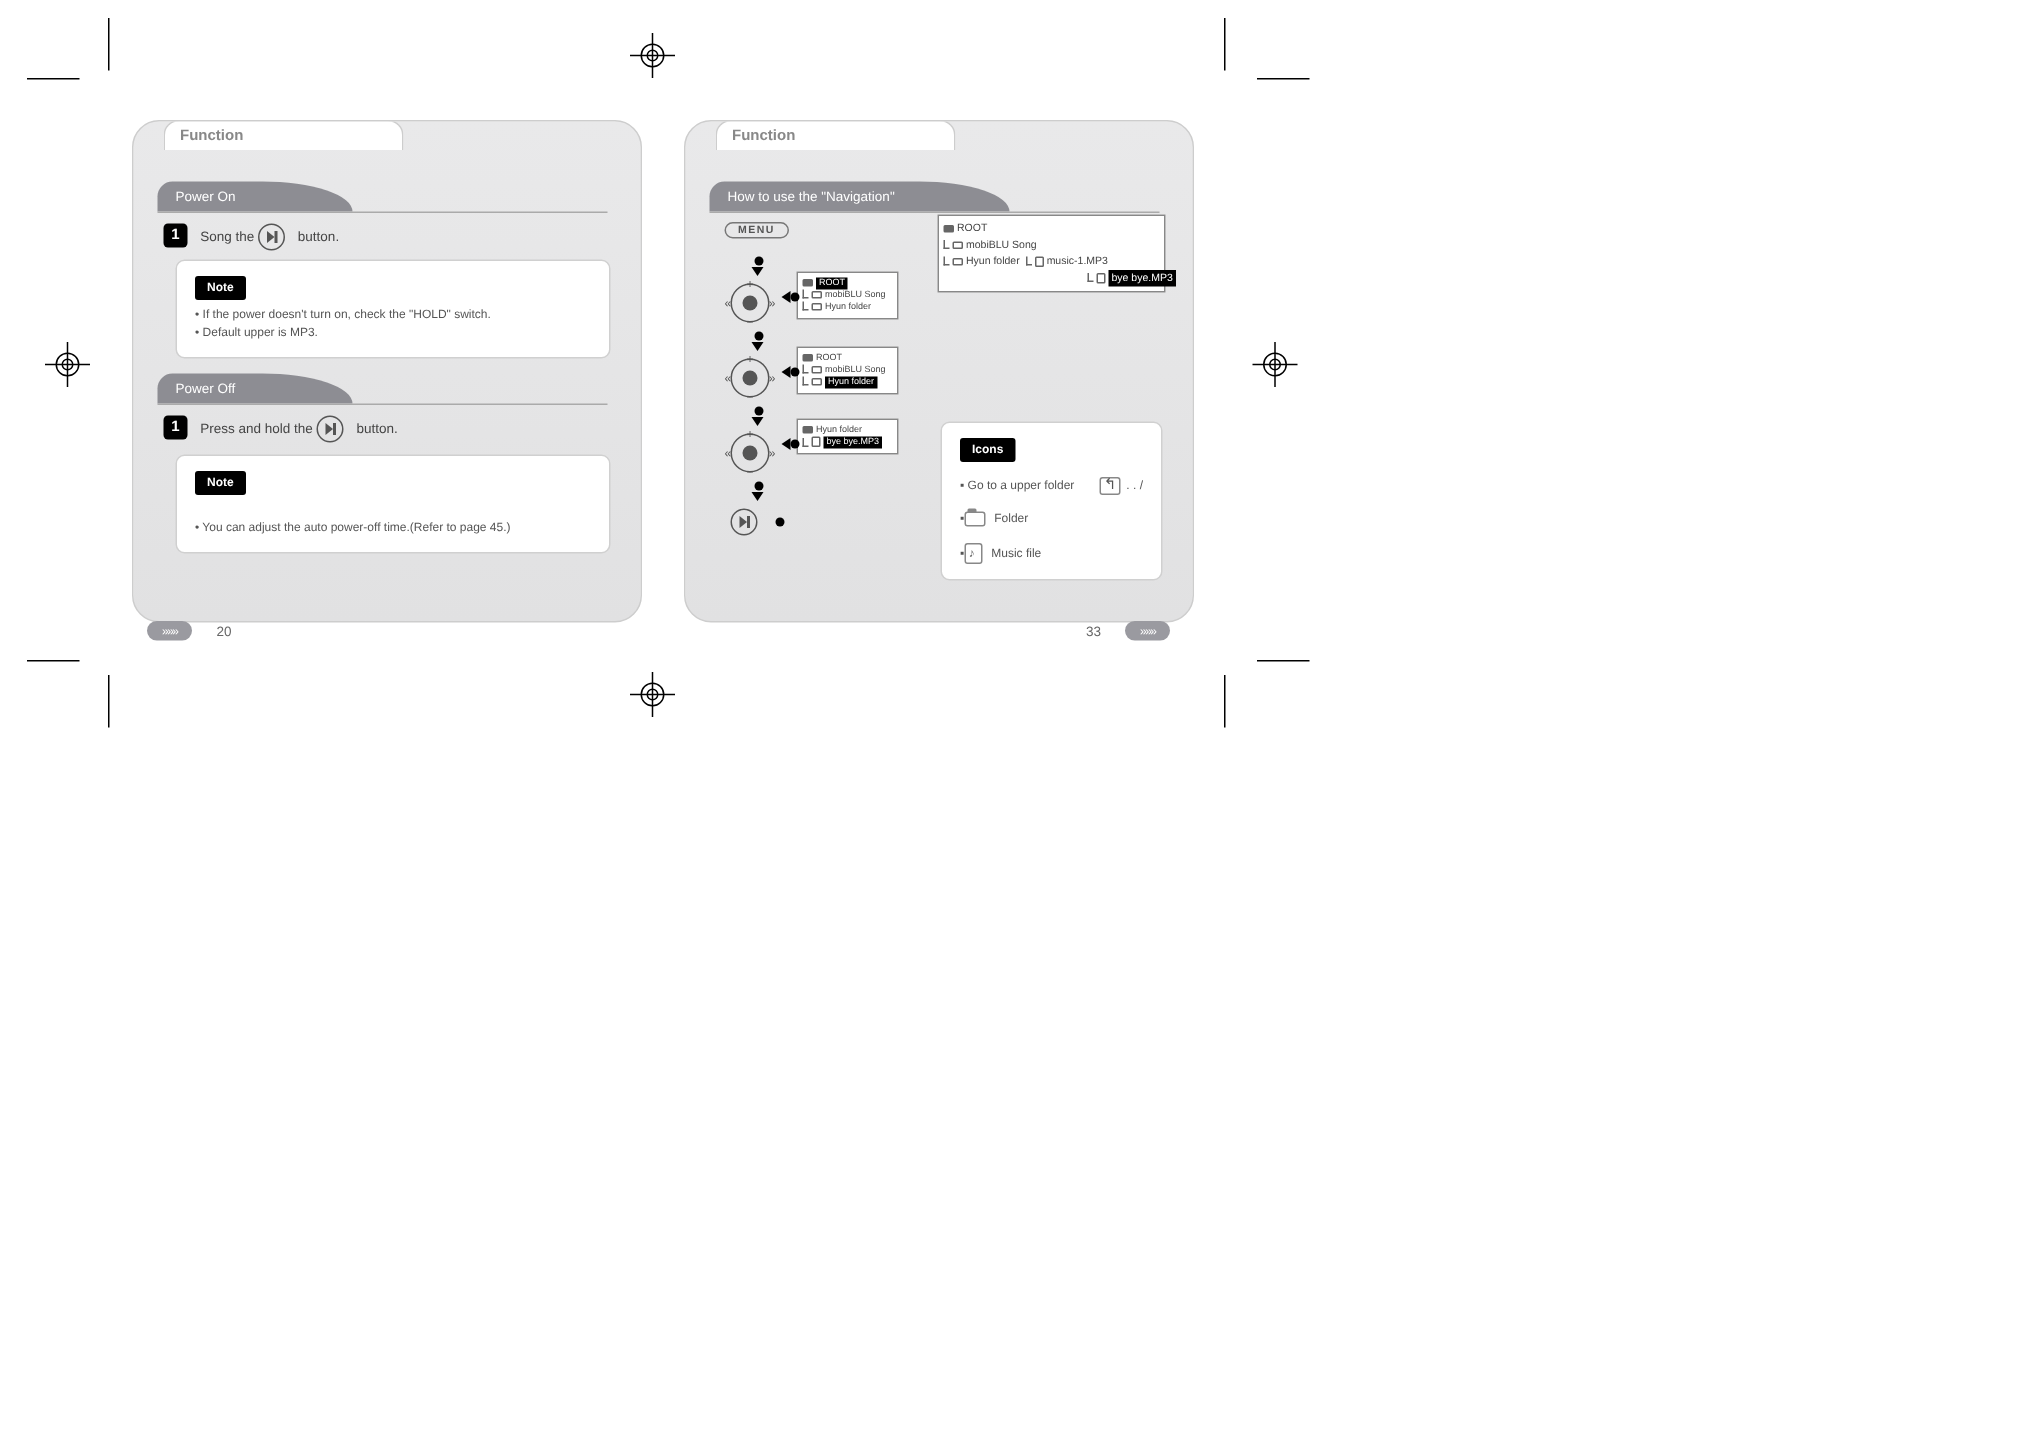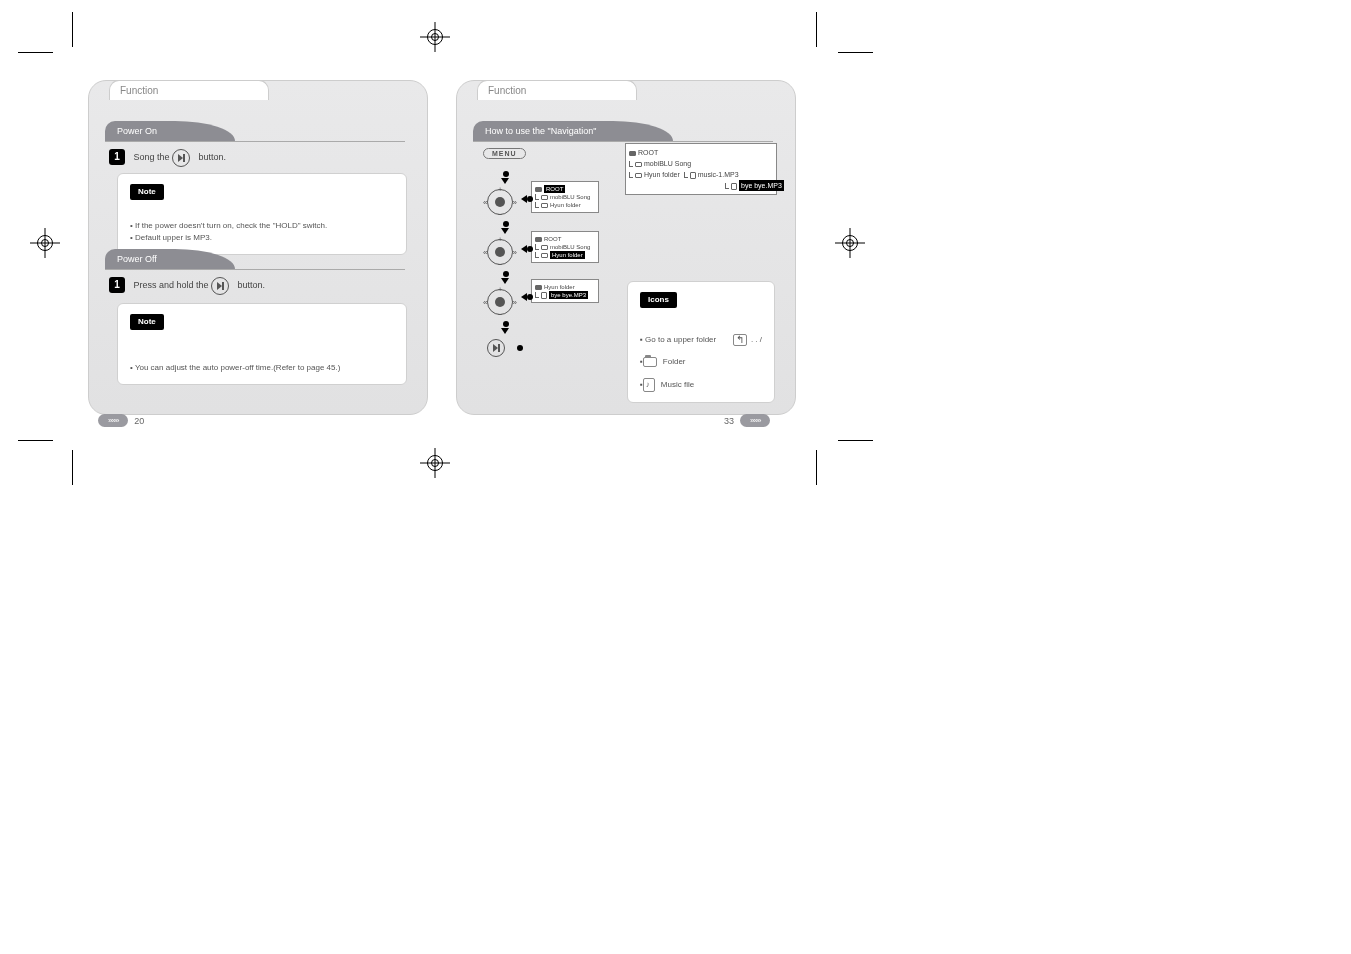--- a/index.html
+++ b/index.html
@@ -8,38 +8,38 @@
   .crop-h{position:absolute;height:1px;background:#000;width:35px}
   .crop-v{position:absolute;width:1px;background:#000;height:35px}
   
   .reg{position:absolute;width:30px;height:30px}
   .reg::before{content:"";position:absolute;left:50%;top:0;transform:translateX(-50%);width:1px;height:100%;background:#000}
   .reg::after{content:"";position:absolute;top:50%;left:0;transform:translateY(-50%);height:1px;width:100%;background:#000}
   .reg .c{position:absolute;left:50%;top:50%;transform:translate(-50%,-50%);width:16px;height:16px;border:1px solid #000;border-radius:50%}
   .reg .c2{position:absolute;left:50%;top:50%;transform:translate(-50%,-50%);width:8px;height:8px;border:1px solid #000;border-radius:50%}
   
   .card{position:absolute;width:340px;height:335px;border-radius:18px;background:linear-gradient(to bottom,#e9e9ea 0,#e1e1e2 100%);border:1px solid #cdcdcd;overflow:hidden}
-  .tab{position:absolute;top:-1px;left:20px;width:160px;height:20px;background:#fff;border-top:1px solid #cdcdcd;border-left:1px solid #cdcdcd;border-right:1px solid #cdcdcd;border-radius:10px 10px 0 0;display:flex;align-items:center;padding-left:10px;font-size:10px;font-weight:normal;color:#888}
-  
-  .pnum{position:absolute;display:flex;align-items:center;gap:2px}
+  .tab{position:absolute;top:-1px;left:20px;width:160px;height:20px;background:#fff;border-top:1px solid #cdcdcd;border-left:1px solid #cdcdcd;border-right:1px solid #cdcdcd;border-radius:10px 10px 0 0;display:flex;align-items:center;padding-left:10px;font-size:10px;font-weight:bold;color:#888}
+  
+  .pnum{position:absolute;display:flex;align-items:center;gap:12px}
   .pnum .pill{background:#9a9aa0;color:#fff;font-size:8px;padding:2px 10px;border-radius:8px;display:flex;align-items:center}
   .pnum .pill::before{content:"»»»";letter-spacing:-1px}
   .pnum .n{font-size:9px;color:#666;margin:0 4px}
   
   .banner{position:absolute;left:16px;width:130px;height:20px;background:#8d8d93;border-top-left-radius:10px;border-top-right-radius:60px 20px;display:flex;align-items:center;padding-left:12px;font-size:9px;font-weight:normal;color:#fff}
   .banline{position:absolute;height:1px;background:#aaa;width:300px;left:16px}
   
   .play{display:inline-block;width:18px;height:18px;border:1.5px solid #555;border-radius:50%;position:relative;vertical-align:middle;margin-right:6px}
   .play::before{content:"";position:absolute;left:5px;top:4px;border-left:5px solid #555;border-top:4px solid transparent;border-bottom:4px solid transparent}
   .play::after{content:"";position:absolute;left:10px;top:4px;width:2px;height:8px;background:#555}
   .menu-pill{display:inline-block;border:1.5px solid #777;border-radius:8px;padding:1px 8px;font-size:7px;font-weight:bold;color:#555;letter-spacing:1px}
   .step-text{font-size:9px;color:#444;line-height:13px}
   .step-num{display:inline-block;width:16px;height:16px;background:#000;color:#fff;border-radius:3px;text-align:center;line-height:16px;font-size:10px;font-weight:bold;margin-right:6px;vertical-align:top}
   .notebox{position:absolute;left:28px;right:20px;background:#fff;border:1px solid #d0d0d0;border-radius:6px;padding:10px 12px;font-size:8px;color:#555;line-height:12px}
-  .note-lbl{display:inline-block;background:#000;color:#fff;font-size:8px;font-weight:bold;padding:2px 8px;border-radius:2px;margin-bottom:20px}
+  .note-lbl{display:inline-block;background:#000;color:#fff;font-size:8px;font-weight:bold;padding:2px 8px;border-radius:2px;margin-bottom:4px}
   .bullet::before{content:"• ";}
   
   .pad{display:block;width:30px;height:30px;position:relative;margin:4px auto}
   .pad .ring{position:absolute;inset:2px;border:1px solid #555;border-radius:50%}
   .pad .ctr{position:absolute;left:50%;top:50%;transform:translate(-50%,-50%);width:10px;height:10px;background:#555;border-radius:50%}
   .pad .t{position:absolute;left:50%;top:-2px;transform:translateX(-50%);font-size:8px;color:#555}
   .pad .b{position:absolute;left:50%;bottom:-2px;transform:translateX(-50%);font-size:8px;color:#555}
   .pad .l{position:absolute;left:-2px;top:50%;transform:translateY(-50%);font-size:8px;color:#555}
   .pad .r{position:absolute;right:-2px;top:50%;transform:translateY(-50%);font-size:8px;color:#555}
   .vdot{display:block;width:6px;height:6px;background:#000;border-radius:50%;margin:2px auto}

